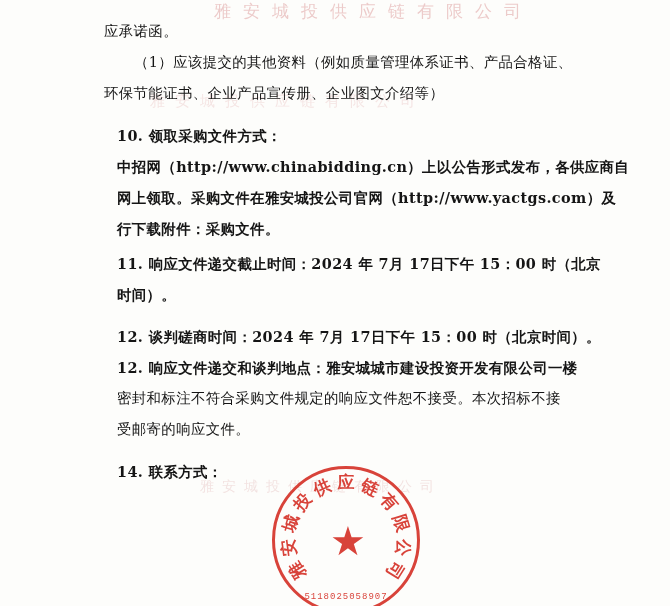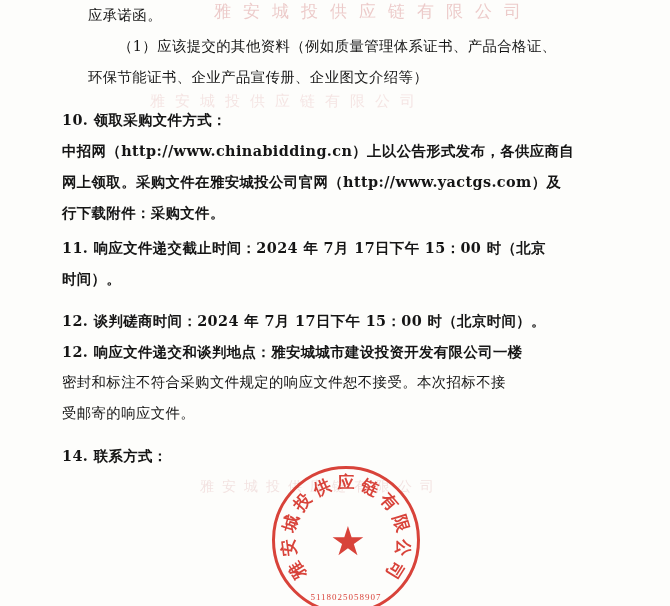--- a/index.html
+++ b/index.html
@@ -20,33 +20,33 @@
     width: 670px;
     height: 606px;
     background: #fdfdfb;
     overflow: hidden;
   }
   .doc-body {
     position: absolute;
     left: 0;
     top: 0;
     width: 670px;
-    padding: 0;
+    padding: 16px;
     box-sizing: border-box;
   }
   .line {
     font-size: 14.4px;
     line-height: 31px;
     letter-spacing: 0.4px;
     white-space: pre;
     color: #151515;
   }
   .indent1 { padding-left: 88px; }
   .indent2 { padding-left: 118px; }
-  .flush   { padding-left: 62px; }
+  .flush   { padding-left: 62px; margin-left: 39px; }
   .bold { font-weight: bold; }
   .gap-top-lg { margin-top: 11px; }
   .gap-top-sm { margin-top: 4px; }
   .watermark-top {
     position: absolute;
     left: 214px;
     top: 0px;
     width: 260px;
     height: 30px;
     color: #d98f8f;
@@ -133,21 +133,21 @@
   }
   .seal-num {
     position: absolute;
     left: 0;
     bottom: 16px;
     width: 148px;
     text-align: center;
     color: #d42a20;
     font-size: 9px;
     letter-spacing: 1px;
-    font-family: Liberation Serif, serif;
+    font-family: Liberation Mono, monospace;
   }
 </style>
 </head>
 <body>
 
 <div id="page">
 
   <div class="watermark-top">雅安城投供应链有限公司</div>
   <div class="watermark-mid">雅安城投供应链有限公司</div>
   <div class="watermark-low">雅安城投供应链有限公司</div>

